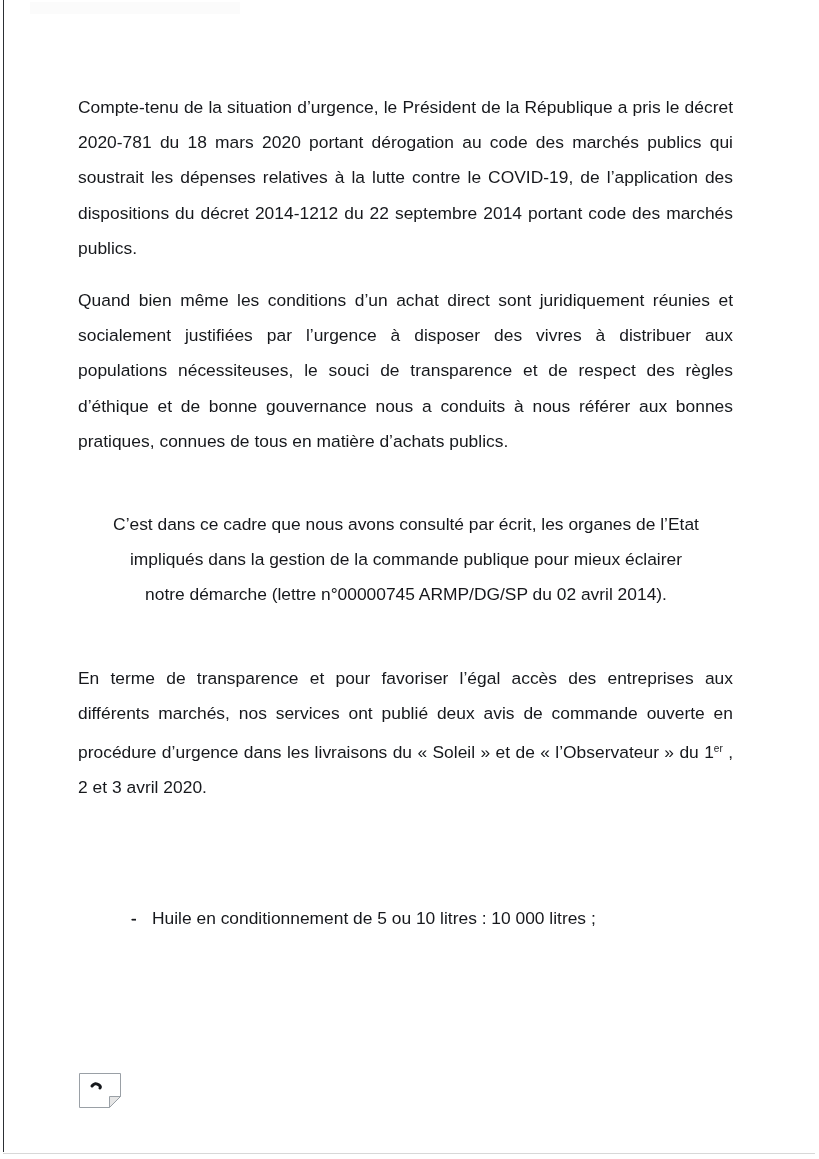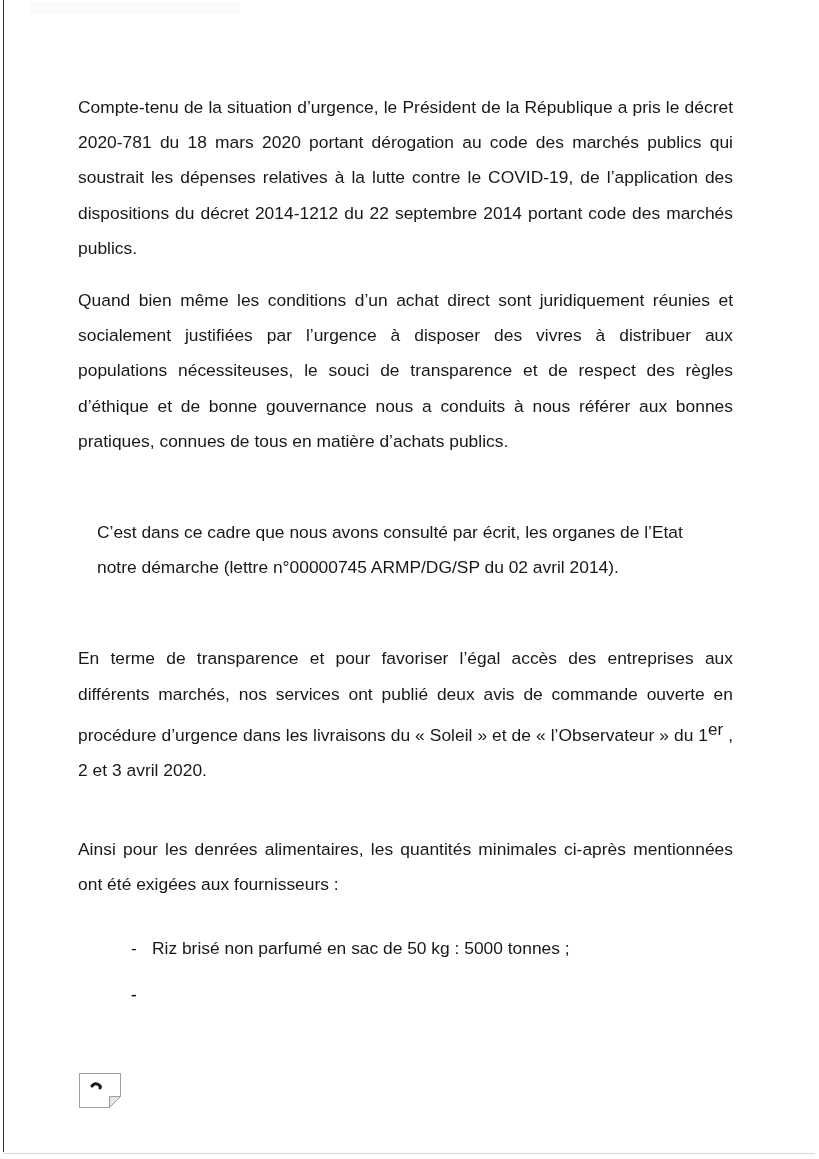--- a/index.html
+++ b/index.html
@@ -61,22 +61,23 @@
     letter-spacing: 0.02px;
   }
   p.body-par.tight {
     margin-top: 17px;
   }
 
   .gap-sm { height: 34px; }
   .gap-md { height: 44px; }
 
   .centered-block {
-    margin: 12px;
+    margin: 4px;
     padding: 0 6px 0 7px;
+    text-align: center;
     font-size: 17.4px;
     line-height: 35.2px;
     color: #16181c;
   }
 
   ul.item-list {
     list-style: none;
     margin: 0;
     padding: 0;
   }
@@ -90,21 +91,21 @@
   }
   ul.item-list li:last-child { margin-bottom: 0; }
   ul.item-list li .dash {
     position: absolute;
     left: 53px;
     top: 0;
     color: #16181c;
   }
 
   sup.ordinal {
-    font-size: 17px;
+    font-size: 10px;
     vertical-align: 6px;
     letter-spacing: 0;
   }
 
   
   .note-icon {
     position: absolute;
     left: 79px;
     top: 1073px;
     width: 42px;
@@ -124,43 +125,43 @@
   <div class="content">
 
     <p class="body-par">Compte-tenu de la situation d’urgence, le Président de la République a pris le décret 2020-781 du 18 mars 2020 portant dérogation au code des marchés publics qui soustrait les dépenses relatives à la lutte contre le COVID-19, de l’application des dispositions du décret 2014-1212 du 22 septembre 2014 portant code des marchés publics.</p>
 
     <p class="body-par tight">Quand bien même les conditions d’un achat direct sont juridiquement réunies et socialement justifiées par l’urgence à disposer des vivres à distribuer aux populations nécessiteuses, le souci de transparence et de respect des règles d’éthique et de bonne gouvernance nous a conduits à nous référer aux bonnes pratiques, connues de tous en matière d’achats publics.</p>
 
     <div class="gap-md"></div>
 
     <div class="centered-block">
       <div>C’est dans ce cadre que nous avons consulté par écrit, les organes de l’Etat</div>
+      <div>impliqués dans la gestion de la commande publique pour mieux éclairer</div>
       <div>notre démarche (lettre n°00000745 ARMP/DG/SP du 02 avril 2014).</div>
     </div>
 
     <div class="gap-md"></div>
 
     <p class="body-par"><span>En terme de transparence et pour favoriser l’égal accès des entreprises aux différents marchés, nos services ont publié deux avis de commande ouverte en procédure d’urgence dans les livraisons du « Soleil » et de « l’Observateur » du 1</span><sup class="ordinal">er</sup><span> , 2 et 3 avril 2020.</span></p>
 
     <div class="gap-md"></div>
 
-    <p class="body-par">Ainsi pour les denrées alimentaires, les quantités minimales ci-après mentionnées ont été exigées aux fournisseurs :</p>
 
     <div class="gap-sm"></div>
 
     <ul class="item-list">
       <li>
         <span class="dash">-</span>
-        <span>Riz brisé non parfumé en sac de 50 kg : 5000 tonnes ;</span>
       </li>
       <li>
         <span class="dash">-</span>
       </li>
       <li>
         <span class="dash">-</span>
+        <span>Huile en conditionnement de 5 ou 10 litres : 10 000 litres ;</span>
       </li>
     </ul>
 
   </div>
 
   <div class="note-icon">
     <svg width="42" height="35" viewBox="0 0 42 35" xmlns="http://www.w3.org/2000/svg">
       <path d="M0.5 0.5 H41.5 V23.5 L30.5 34.5 H0.5 Z" fill="#ffffff" stroke="#9aa0a6" stroke-width="1"></path>
       <path d="M41.5 23.5 L30.5 34.5 V23.5 Z" fill="#e6e6e6" stroke="#9aa0a6" stroke-width="1"></path>
       <path d="M13 13 q3 -4 7 -1 q2 1.5 1 3" fill="none" stroke="#16181c" stroke-width="3" stroke-linecap="round"></path>

